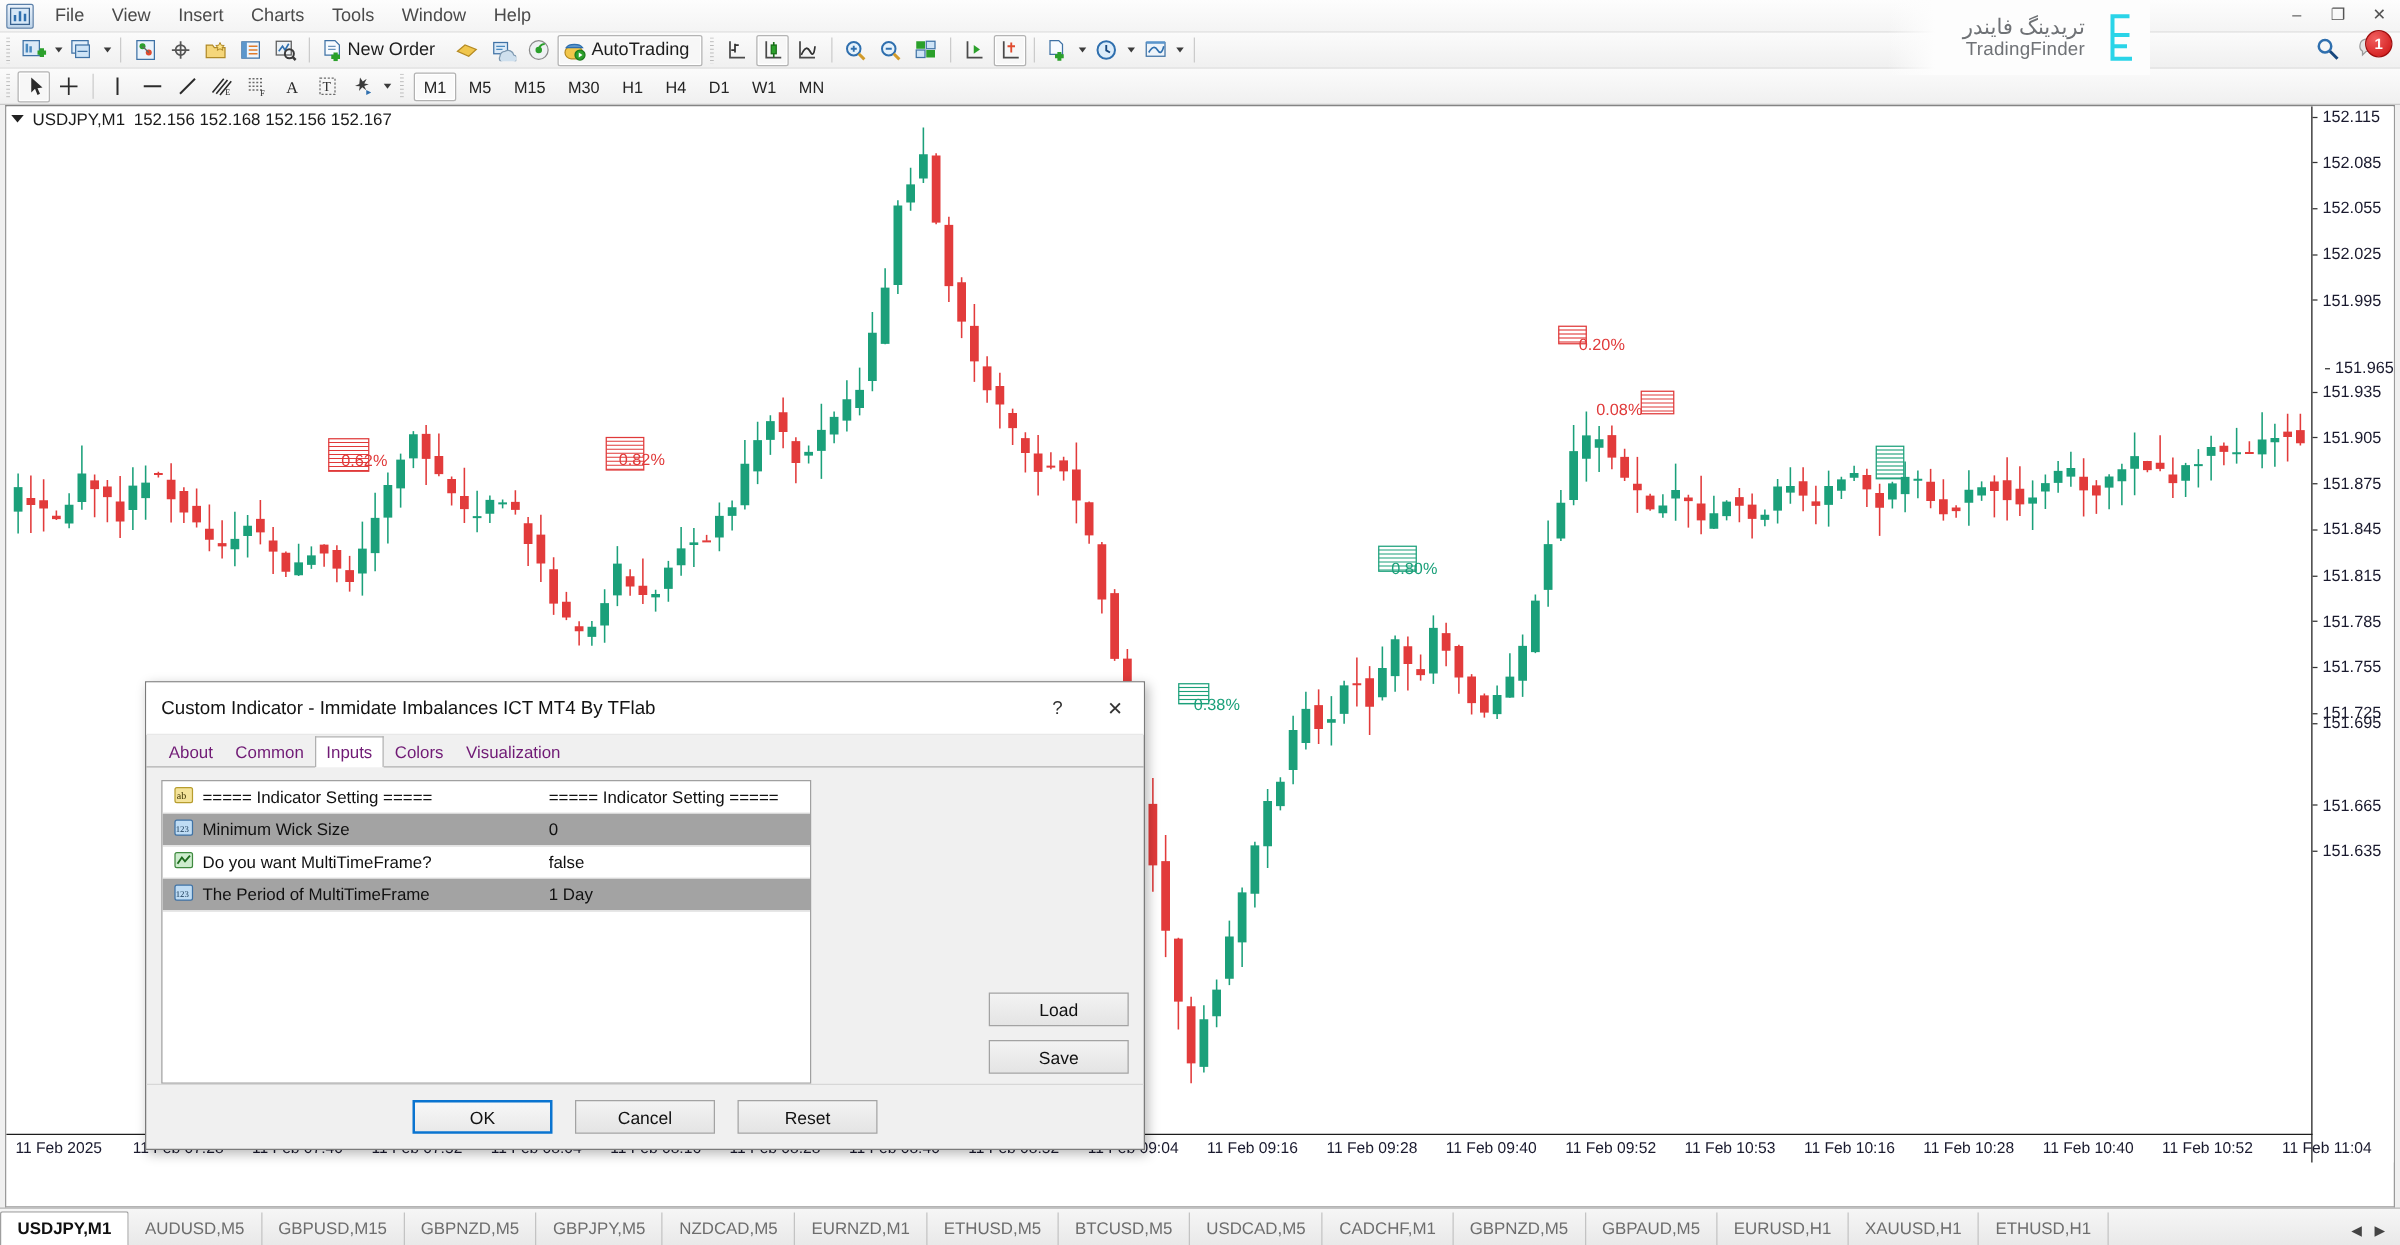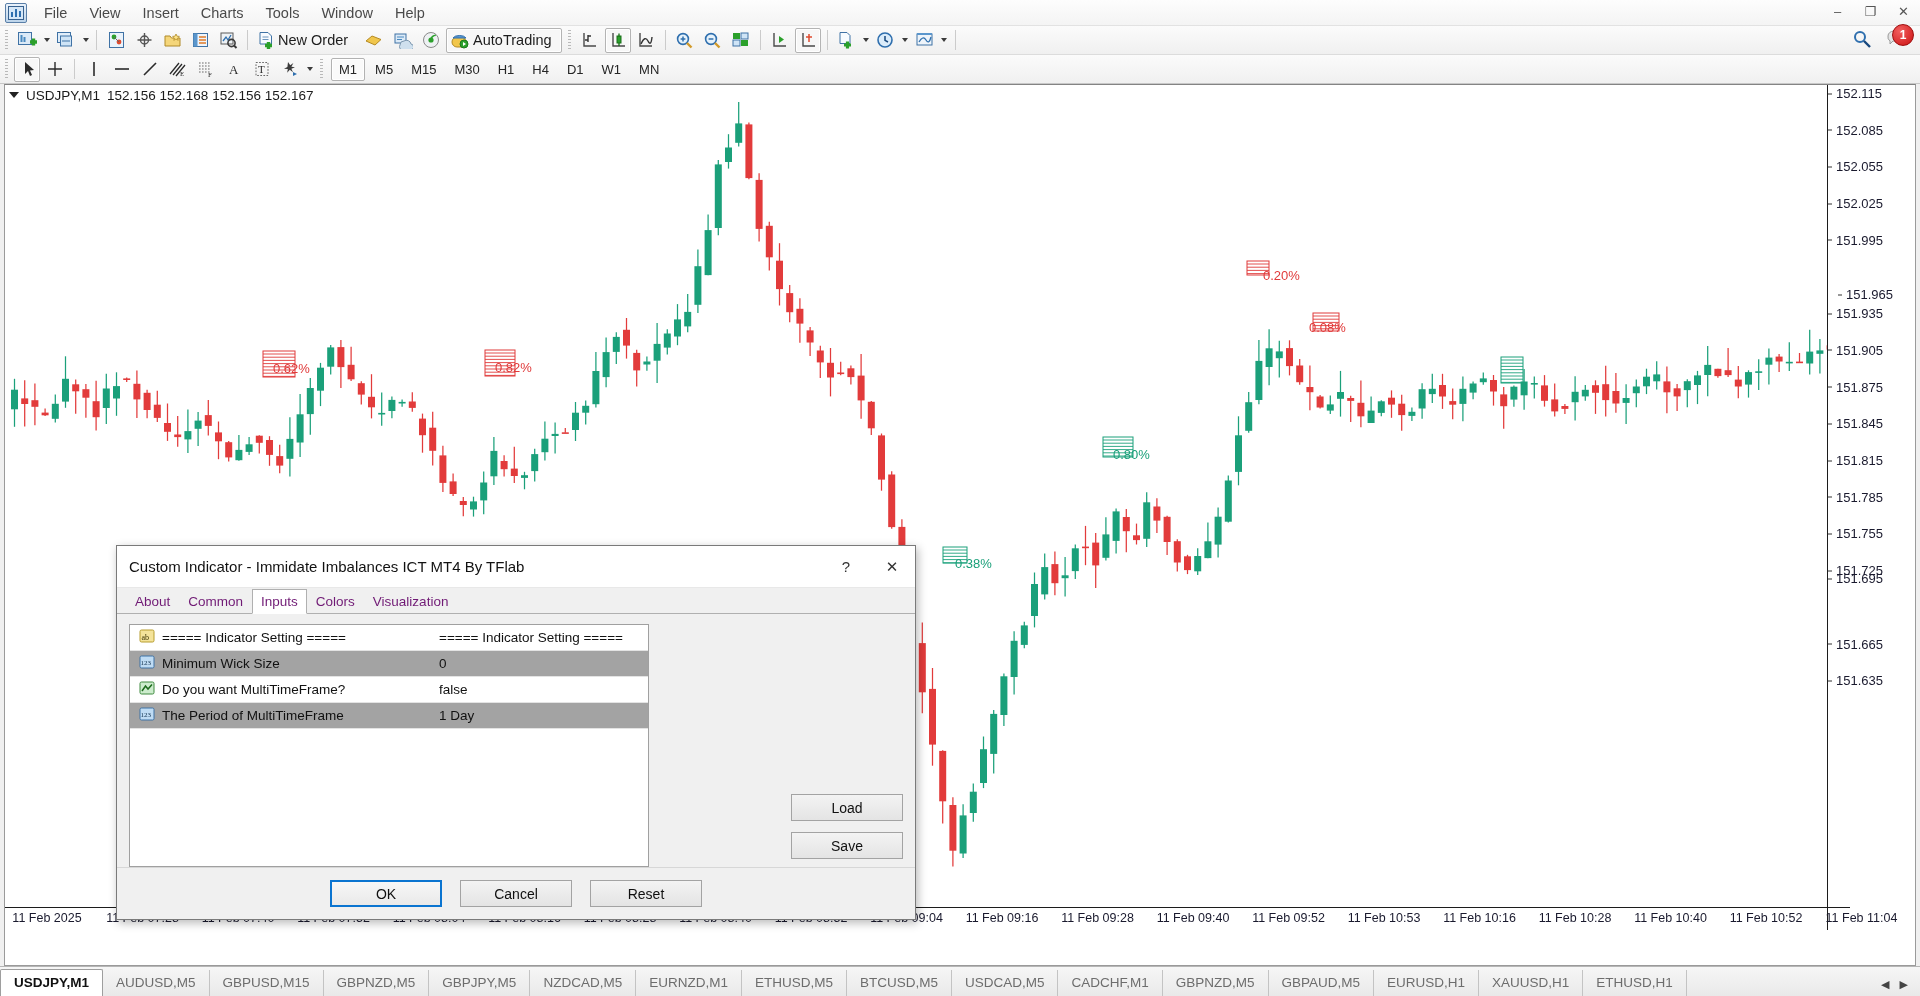--- a/index.html
+++ b/index.html
@@ -104,21 +104,21 @@
     background: #ffffff; border: 1px solid #9a9a9a; border-top: 1px solid #848484;
     z-index: 1; overflow: hidden;
   }
   .chart-header {
     position: absolute; top: 0; left: 0; height: 20px; display:flex; align-items:center;
     padding-left: 4px; gap: 7px; font-size: 13.5px; color:#1b1b1b; z-index: 3;
   }
   .hdr-arrow { width:0;height:0; border-left:5px solid transparent;border-right:5px solid transparent;border-top:6px solid #222; }
   .chart-plot { position:absolute; top:0; left:0; width: 1845px; height: 845px; }
   .price-axis {
-    position: absolute; top: 0; right: 0; width: 88px; height: 845px;
+    position: absolute; top: 0; right: 0; width: 66px; height: 845px;
     border-left: 1px solid #1c1c1c; background: #ffffff;
   }
   .price-tick {
     position:absolute; left: 0; font-size: 13px; color:#1a1a2e;
     transform: translateY(-50%); white-space: nowrap; padding-left: 8px;
   }
   .price-tick::before {
     content:""; position:absolute; left:0; top:50%; width:4px; height:1px; background:#333;
   }
   .time-axis {
@@ -231,20 +231,29 @@
     <div class="menu-item">Window</div>
     <div class="menu-item">Help</div>
 
     <div class="win-ctrls">
       <div class="win-btn">–</div>
       <div class="win-btn">❐</div>
       <div class="win-btn close">✕</div>
     </div>
   </div>
 
+  <div class="brand">
+    <div class="brand-txt">
+      <div class="brand-fa">تریدینگ فایندر</div>
+      <div class="brand-en">TradingFinder</div>
+    </div>
+    <svg class="brand-mark" viewBox="0 0 34 40">
+      <path d="M22 3 L10 3 L10 18 L22 18 M10 18 L10 37 L24 37 M10 27 L20 27" fill="none" stroke="#2ad4e8" stroke-width="3.2" stroke-linecap="square"></path>
+    </svg>
+  </div>
 
   <div class="toolbar1">
     <div class="grip"></div>
 
     <div class="tb-btn">
       <svg width="20" height="18" viewBox="0 0 20 18">
           <rect x="1.5" y="1.5" width="13" height="12" fill="#dceaf7" stroke="#3f72a5"></rect>
           <rect x="3.5" y="4" width="2" height="7" fill="#4a8ac0"></rect>
           <rect x="6.5" y="6" width="2" height="5" fill="#4a8ac0"></rect>
           <path d="M13 11 h7 M16.5 7.5 v7" stroke="#2ba02b" stroke-width="3.4"></path>
@@ -945,21 +954,21 @@
           <line x1="1496" y1="297.4" x2="1518" y2="297.4" stroke="#1ba07a" stroke-width="0.9"></line>
         </svg>
 
       
       <div id="annots">
           <div class="annot red" style="left: 268px; top: 276px;">0.62%</div>
           <div class="annot red" style="left: 490px; top: 275px;">0.82%</div>
           <div class="annot green" style="left: 950px; top: 471px;">0.38%</div>
           <div class="annot green" style="left: 1108px; top: 362px;">0.80%</div>
           <div class="annot red" style="left: 1258px; top: 183px;">0.20%</div>
-          <div class="annot red" style="left: 1304px; top: 235px;">0.08%</div>
+          <div class="annot red" style="left: 1272px; top: 235px;">0.08%</div>
         </div>
     </div>
 
     <div class="price-axis">
       <div id="priceticks">
           <div class="price-tick" style="top: 8px;">152.115</div>
           <div class="price-tick" style="top: 44.7px;">152.085</div>
           <div class="price-tick" style="top: 81.4px;">152.055</div>
           <div class="price-tick" style="top: 118.1px;">152.025</div>
           <div class="price-tick" style="top: 154.8px;">151.995</div>

